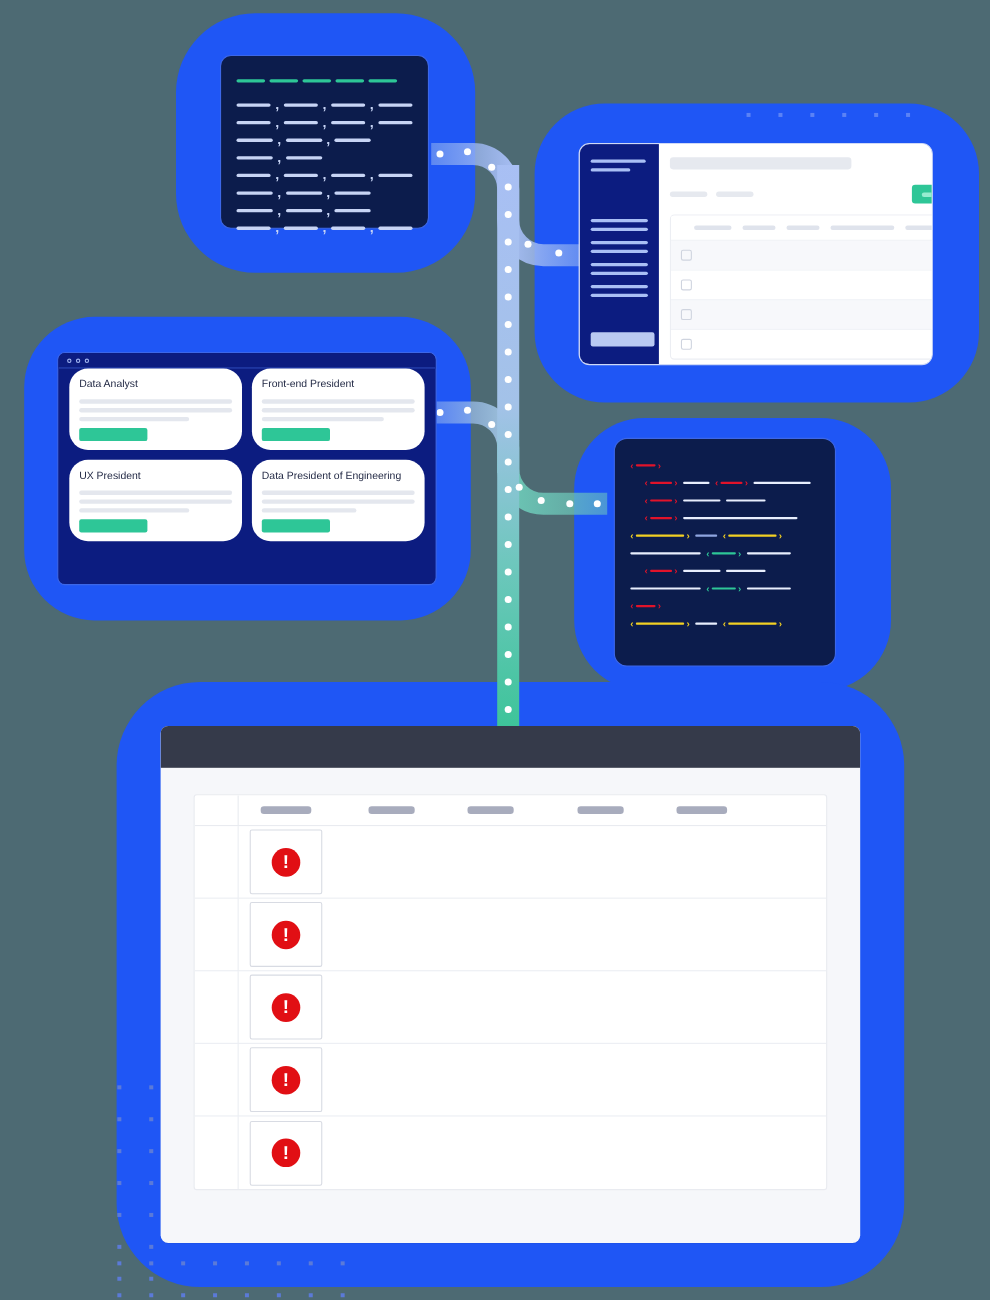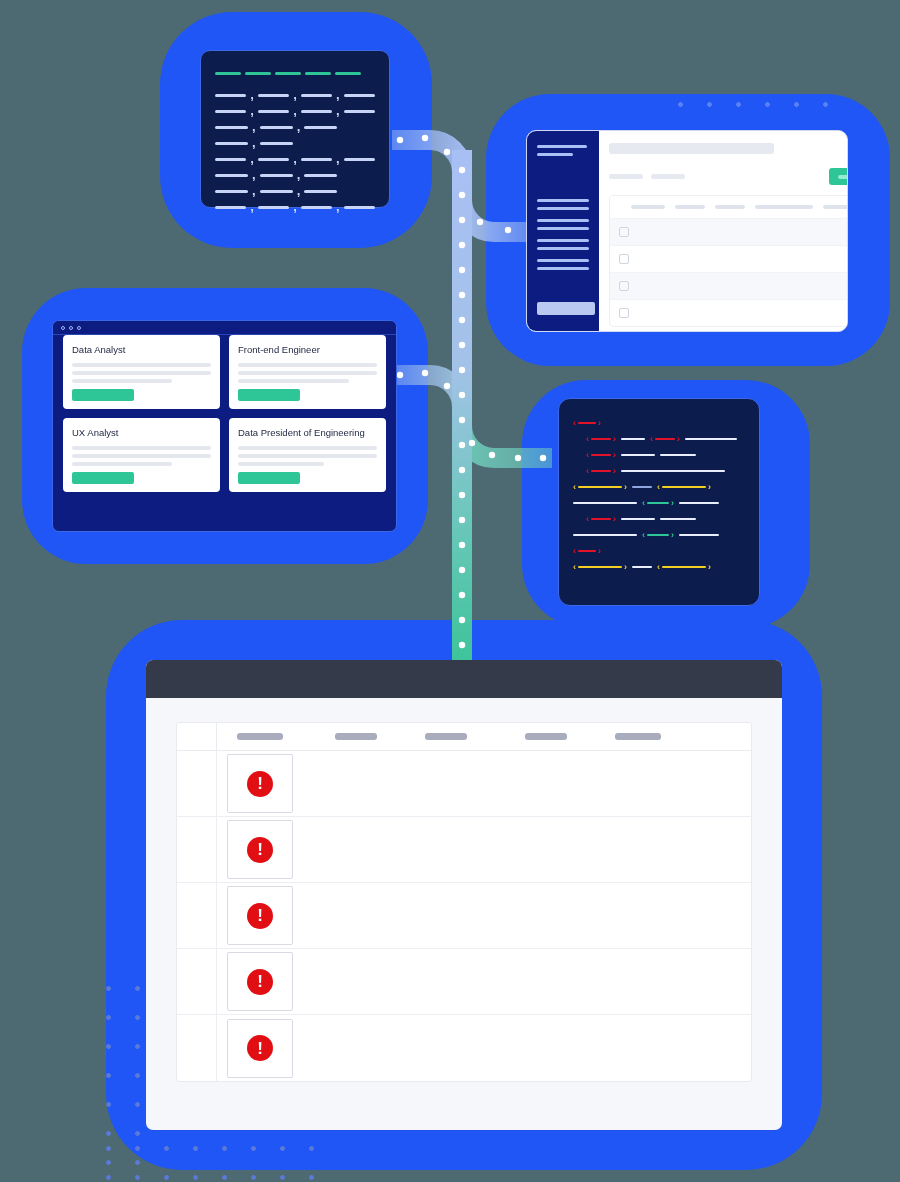--- a/index.html
+++ b/index.html
@@ -96,21 +96,21 @@
   .rdot { width: 4px; height: 4px; border-radius: 50%; border: 1px solid #9fb3ef; }
   .rec-head { display: flex; align-items: center; padding: 7px 10px 6px 10px; gap: 10px; }
   .rec-logo { display: flex; align-items: center; gap: 5px; }
   .rec-mark { width: 14px; height: 11px; position: relative; }
   .rec-mark i { position: absolute; background: #a9bff5; border-radius: 2px; display: block; }
   .rec-mark i.a { left: 0; top: 1px; width: 7px; height: 7px; }
   .rec-mark i.b { left: 6px; top: 4px; width: 7px; height: 6px; border-radius: 1px 3px 3px 1px; }
   .rec-name { color: #e8eefd; font-size: 12px; font-weight: 700; letter-spacing: .2px; }
   .rec-search { flex: 1; height: 11px; border: 1px solid #4f74e2; border-radius: 6px; }
   .rec-grid { display: grid; grid-template-columns: 1fr 1fr; gap: 9px; padding: 0 10px 10px 10px; }
-  .job-card { background: #fff; border-radius: 4px; padding: 9px 9px 8px 9px; }
+  .job-card { background: #fff; border-radius: 17px; padding: 9px 9px 8px 9px; }
   .job-title { font-size: 9.5px; color: #1d2440; font-weight: 400; margin-bottom: 8px; white-space: nowrap; }
   .job-line { height: 4px; border-radius: 2px; background: #e4e7ee; margin-bottom: 4px; }
   .job-cta { margin-top: 6px; width: 62px; height: 12px; background: #2ec697; border-radius: 2px; }
 
   
   .snip-panel {
     left: 558px; top: 398px; width: 202px; height: 208px;
     background: #0c1c4c; border-radius: 12px; border: 1px solid #3c67e8;
     padding: 18px 14px;
   }
@@ -390,28 +390,28 @@
     </div>
     <div class="rec-grid">
       <div class="job-card">
         <div class="job-title">Data Analyst</div>
         <div class="job-line" style="width:100%"></div>
         <div class="job-line" style="width:100%"></div>
         <div class="job-line" style="width:72%"></div>
         <div class="job-cta"></div>
       </div>
       <div class="job-card">
-        <div class="job-title">Front-end Engineer</div>
+        <div class="job-title">Front-end President</div>
         <div class="job-line" style="width:100%"></div>
         <div class="job-line" style="width:100%"></div>
         <div class="job-line" style="width:80%"></div>
         <div class="job-cta"></div>
       </div>
       <div class="job-card">
-        <div class="job-title">UX Analyst</div>
+        <div class="job-title">UX President</div>
         <div class="job-line" style="width:100%"></div>
         <div class="job-line" style="width:100%"></div>
         <div class="job-line" style="width:72%"></div>
         <div class="job-cta"></div>
       </div>
       <div class="job-card">
         <div class="job-title">Data President of Engineering</div>
         <div class="job-line" style="width:100%"></div>
         <div class="job-line" style="width:100%"></div>
         <div class="job-line" style="width:62%"></div>

